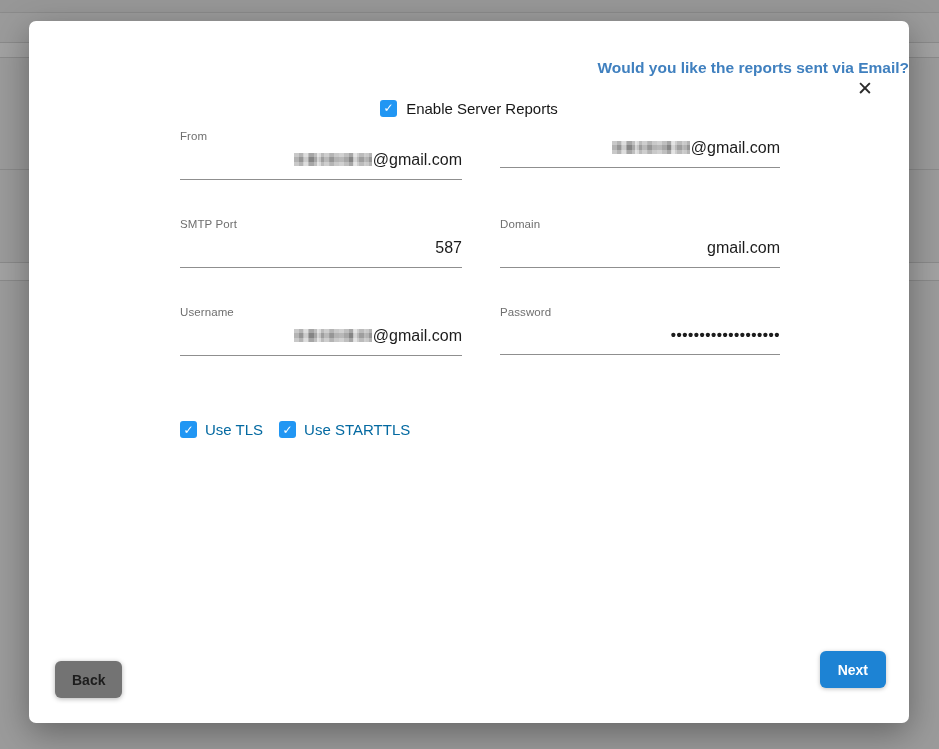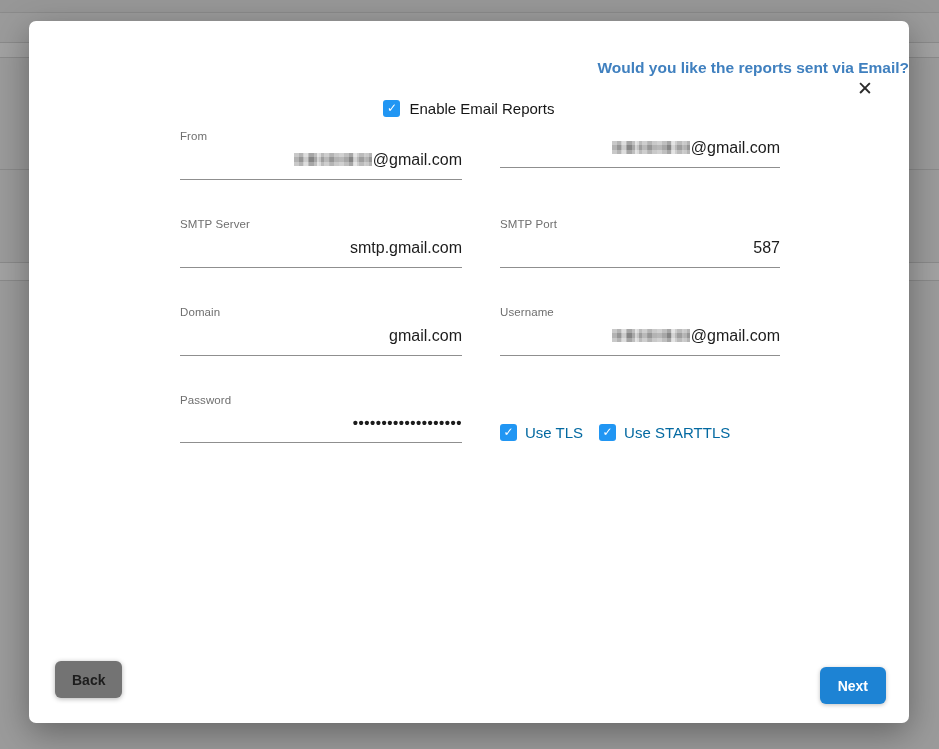--- a/index.html
+++ b/index.html
@@ -84,21 +84,21 @@
   .tls-group2 { margin-left: 8px; display: flex; align-items: center; gap: 8px; }
 
   
   .btn-back {
     position: absolute; left: 26px; bottom: 25px;
     height: 37px; padding: 0 17px; background: #737373; border: none; border-radius: 6px;
     font-family: inherit; font-size: 14px; font-weight: 700; color: #1d1d1d;
     box-shadow: 0 1px 5px rgba(0,0,0,0.3); cursor: pointer;
   }
   .btn-next {
-    position: absolute; right: 23px; bottom: 19px;
+    position: absolute; right: 23px; bottom: 35px;
     height: 37px; padding: 0 18px; background: #1d83d4; border: none; border-radius: 6px;
     font-family: inherit; font-size: 14px; font-weight: 700; color: #ffffff;
     box-shadow: 0 1px 4px rgba(0,0,0,0.25); cursor: pointer;
   }
 </style>
 </head>
 <body>
 
 <div class="backdrop">
   <div class="bg-topbar"></div>
@@ -115,37 +115,33 @@
 
   <button class="close-btn">✕</button>
 
 
   <div class="modal-subtitle">Would you like the reports sent via Email?</div>
 
   <div class="enable-row">
     <span class="cb">
       <span class="cb-check">✓</span>
     </span>
-    <span class="enable-label">Enable Email Reports</span>
+    <span class="enable-label">Enable Server Reports</span>
   </div>
 
   <div class="form-grid">
 
     <div class="field">
       <div class="field-label">From</div>
       <div class="field-value"><span class="redacted"></span><span>@gmail.com</span></div>
     </div>
     <div class="field">
       <div class="field-value"><span class="redacted"></span><span>@gmail.com</span></div>
     </div>
 
-    <div class="field">
-      <div class="field-label">SMTP Server</div>
-      <div class="field-value">smtp.gmail.com</div>
-    </div>
     <div class="field">
       <div class="field-label">SMTP Port</div>
       <div class="field-value">587</div>
     </div>
 
     <div class="field">
       <div class="field-label">Domain</div>
       <div class="field-value">gmail.com</div>
     </div>
     <div class="field">

